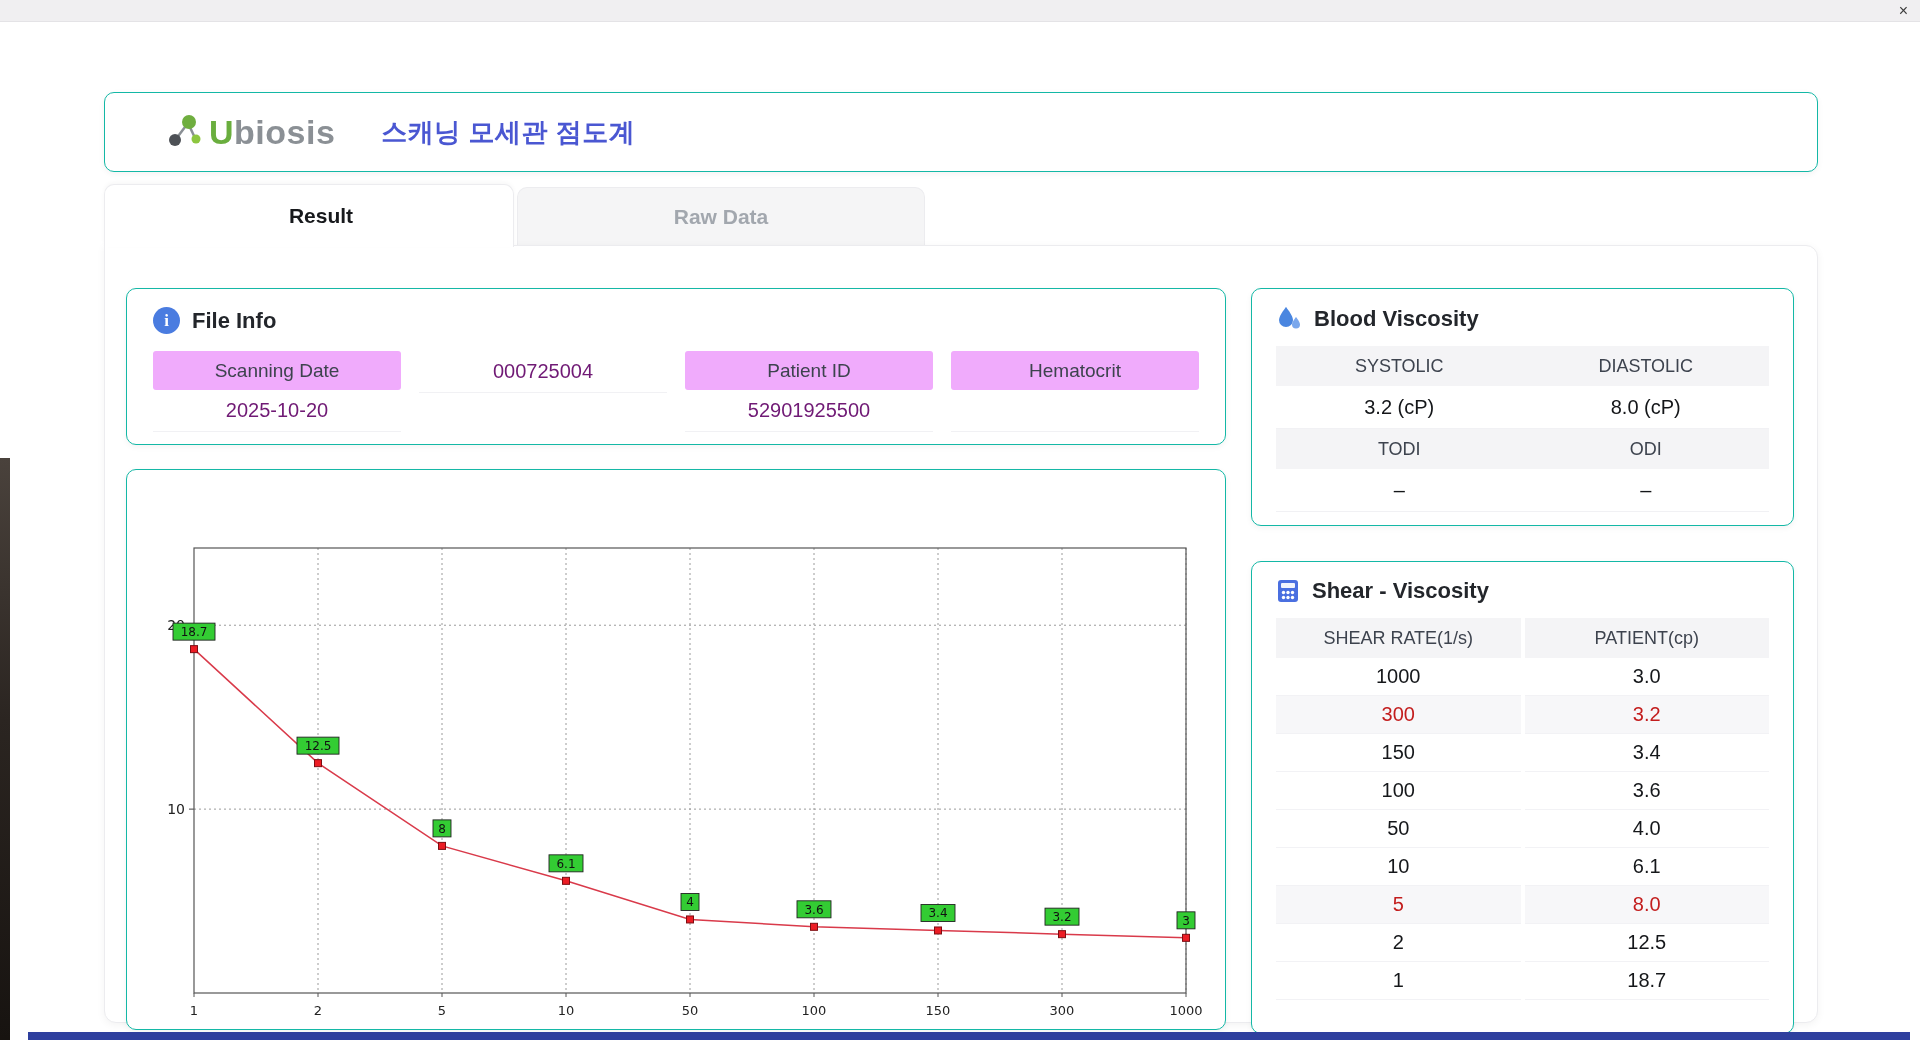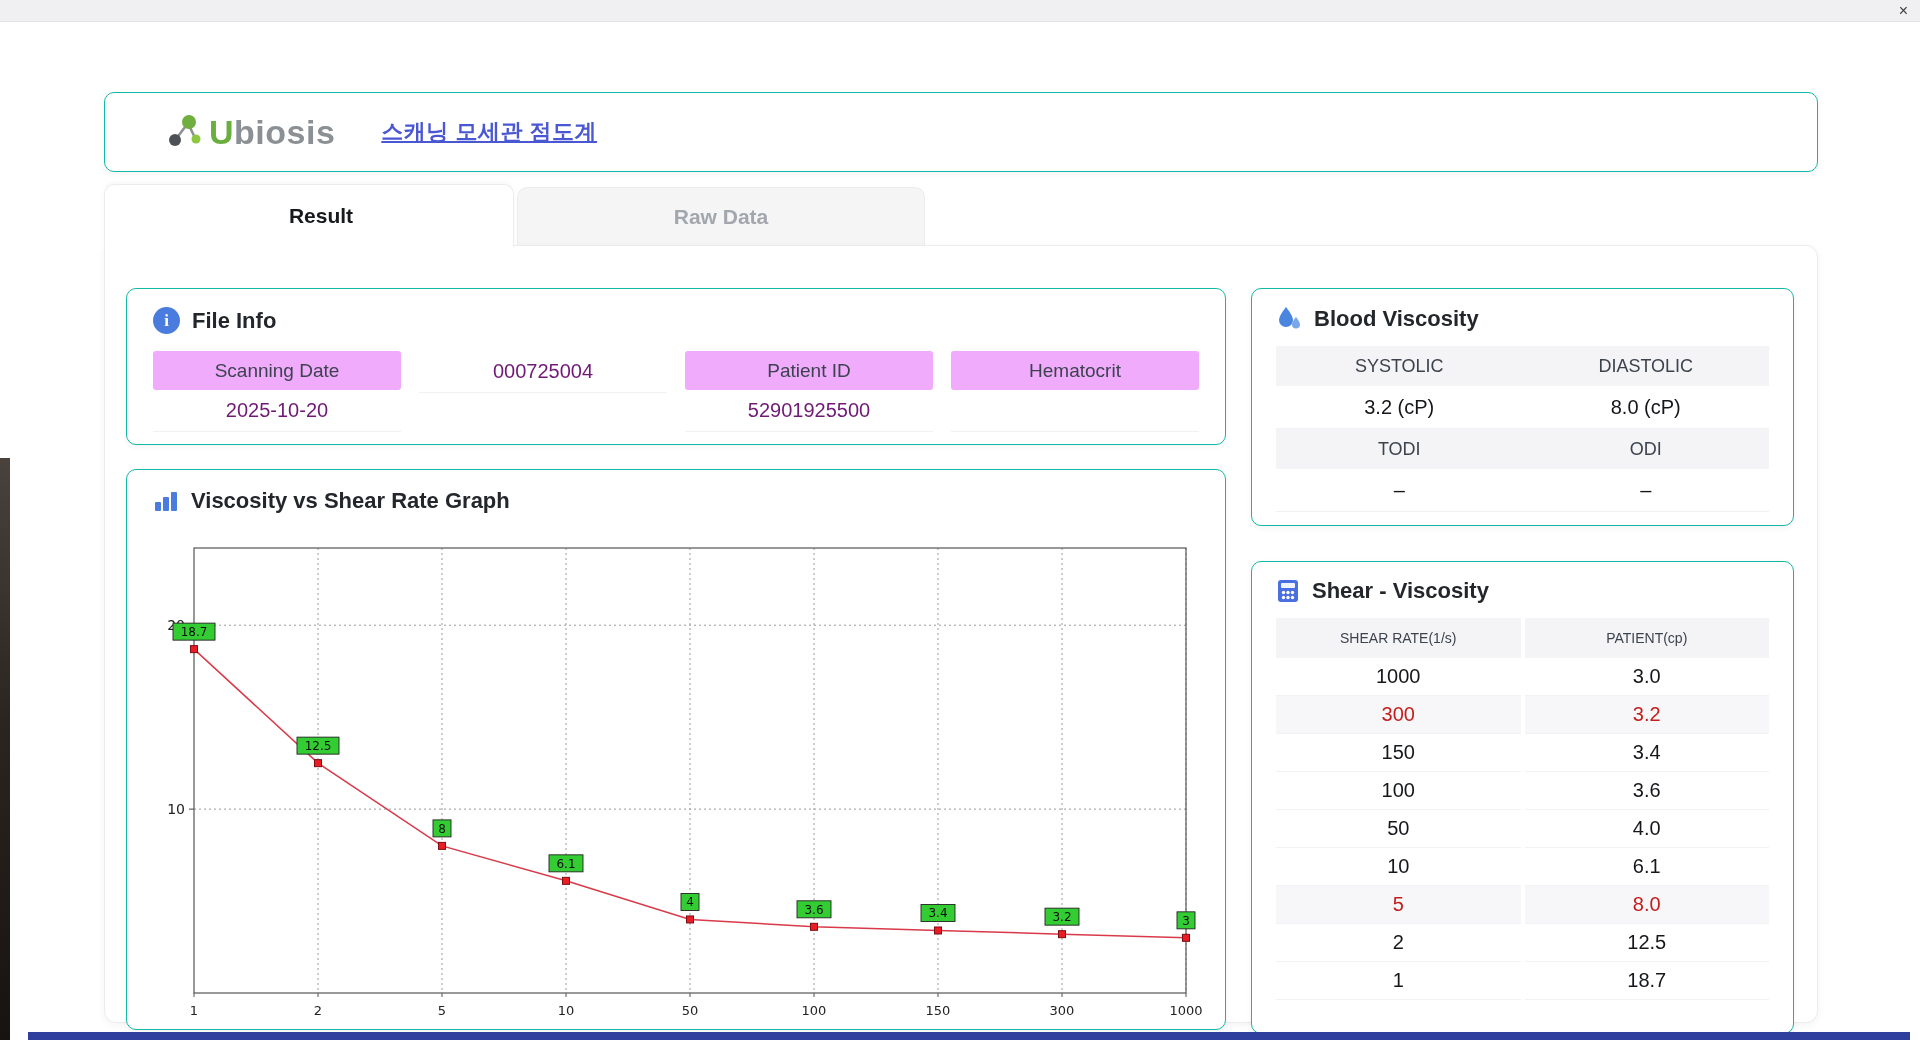--- a/index.html
+++ b/index.html
@@ -19,21 +19,21 @@
     background:linear-gradient(180deg,#4a423c 0%,#2b2521 45%,#171310 100%); z-index:7; }
   .bottom-edge { position:absolute; left:28px; bottom:0; width:1882px; height:8px; background:#2e3f9e; z-index:7; }
 
   .card { position:absolute; background:#fff; border:1px solid #14b8a6; border-radius:10px; box-shadow:0 2px 6px rgba(0,0,0,.05); z-index:3;margin-top:12px; }
 
   
   .header-card { left:104px; top:80px; width:1714px; height:80px; display:flex; align-items:center; padding-left:58px; }
   .logo { display:flex; align-items:center; gap:4px; }
   .logo-text { font-size:34px; font-weight:600; color:#8b9095; letter-spacing:.5px; }
   .logo-text .u { color:#6aae3e; }
-  .app-title { margin-left:46px; font-size:22px; font-weight:700; color:#4a57d2; letter-spacing:.5px;text-decoration:underline; }
+  .app-title { margin-left:46px; font-size:26px; font-weight:700; color:#4a57d2; letter-spacing:.5px; }
 
   
   .tab { position:absolute; display:flex; align-items:center; justify-content:center; font-size:21px; font-weight:700;
     border:1px solid #ececef; border-bottom:none; border-radius:10px 10px 0 0; }
   .tab-active { left:104px; top:184px; width:410px; height:63px; background:#fff; color:#17191c; z-index:4; box-shadow:0 -2px 4px rgba(0,0,0,.03);padding-left:24px; }
   .tab-inactive { left:517px; top:187px; width:408px; height:59px; background:#f5f5f6; color:#a2a7ae; z-index:1; }
 
   .container { position:absolute; left:104px; top:245px; width:1714px; height:778px; background:#fff;
     border:1px solid #ececef; border-radius:0 12px 12px 12px; box-shadow:0 2px 8px rgba(0,0,0,.05); z-index:2; }
 
@@ -53,21 +53,21 @@
 
   
   .blood-card { left:1251px; top:276px; width:543px; height:238px; padding:16px 24px 0 24px; }
   .bv-grid { display:grid; grid-template-columns:1fr 1fr; column-gap:0; margin-top:14px; }
   .bv-h { height:40px; background:#f4f4f6; display:flex; align-items:center; justify-content:center; font-size:18px; color:#3d434e; }
   .bv-v { height:43px; background:#fff; display:flex; align-items:center; justify-content:center; font-size:20px; color:#141619; border-bottom:1px solid #f1f1f4; }
 
   
   .shear-card { left:1251px; top:549px; width:543px; height:473px; padding:16px 24px 0 24px; }
   .sv-grid { display:grid; grid-template-columns:1fr 1fr; column-gap:4px; margin-top:14px; }
-  .sv-h { height:40px; background:#f4f4f6; display:flex; align-items:center; justify-content:center; font-size:14px; color:#3d434e; }
+  .sv-h { height:40px; background:#f4f4f6; display:flex; align-items:center; justify-content:center; font-size:18px; color:#3d434e; }
   .sv-c { height:38px; display:flex; align-items:center; justify-content:center; font-size:20px; color:#15171a; border-bottom:1px solid #f2f2f5; background:#fff; }
   .red-row .sv-c { color:#c31d1d; background:#f7f7f9; }
 
   
   .icon-circle { width:27px; height:27px; border-radius:50%; background:#4a7ce0; color:#fff; display:flex; align-items:center; justify-content:center;
     font-size:17px; font-weight:700; font-family:"Liberation Serif",serif; flex:0 0 auto; }
 </style>
 </head>
 <body>
 
@@ -118,28 +118,20 @@
       <div class="field-value">52901925500</div>
     </div>
     <div class="field">
       <div class="field-label">Hematocrit</div>
       <div class="field-value"></div>
     </div>
   </div>
 </div>
 
 <div class="card graph-card">
-  <div class="section-title">
-    <svg width="26" height="24" viewBox="0 0 26 24">
-      <rect x="2" y="13" width="6" height="9" rx="1" fill="#4a7ce0"></rect>
-      <rect x="10" y="8" width="6" height="14" rx="1" fill="#4a7ce0"></rect>
-      <rect x="18" y="3" width="6" height="19" rx="1" fill="#4a7ce0"></rect>
-    </svg>
-    <span>Viscosity vs Shear Rate Graph</span>
-  </div>
   <svg class="chart" viewBox="0 0 1100 561">
       <line x1="191" y1="78" x2="191" y2="523" stroke="#9a9a9a" stroke-width="1" stroke-dasharray="2 3"></line>
       <line x1="315" y1="78" x2="315" y2="523" stroke="#9a9a9a" stroke-width="1" stroke-dasharray="2 3"></line>
       <line x1="439" y1="78" x2="439" y2="523" stroke="#9a9a9a" stroke-width="1" stroke-dasharray="2 3"></line>
       <line x1="563" y1="78" x2="563" y2="523" stroke="#9a9a9a" stroke-width="1" stroke-dasharray="2 3"></line>
       <line x1="687" y1="78" x2="687" y2="523" stroke="#9a9a9a" stroke-width="1" stroke-dasharray="2 3"></line>
       <line x1="811" y1="78" x2="811" y2="523" stroke="#9a9a9a" stroke-width="1" stroke-dasharray="2 3"></line>
       <line x1="935" y1="78" x2="935" y2="523" stroke="#9a9a9a" stroke-width="1" stroke-dasharray="2 3"></line>
       <line x1="1059" y1="78" x2="1059" y2="523" stroke="#9a9a9a" stroke-width="1" stroke-dasharray="2 3"></line>
       <line x1="67" y1="339.11570247933884" x2="1059" y2="339.11570247933884" stroke="#9a9a9a" stroke-width="1" stroke-dasharray="2 3"></line>

